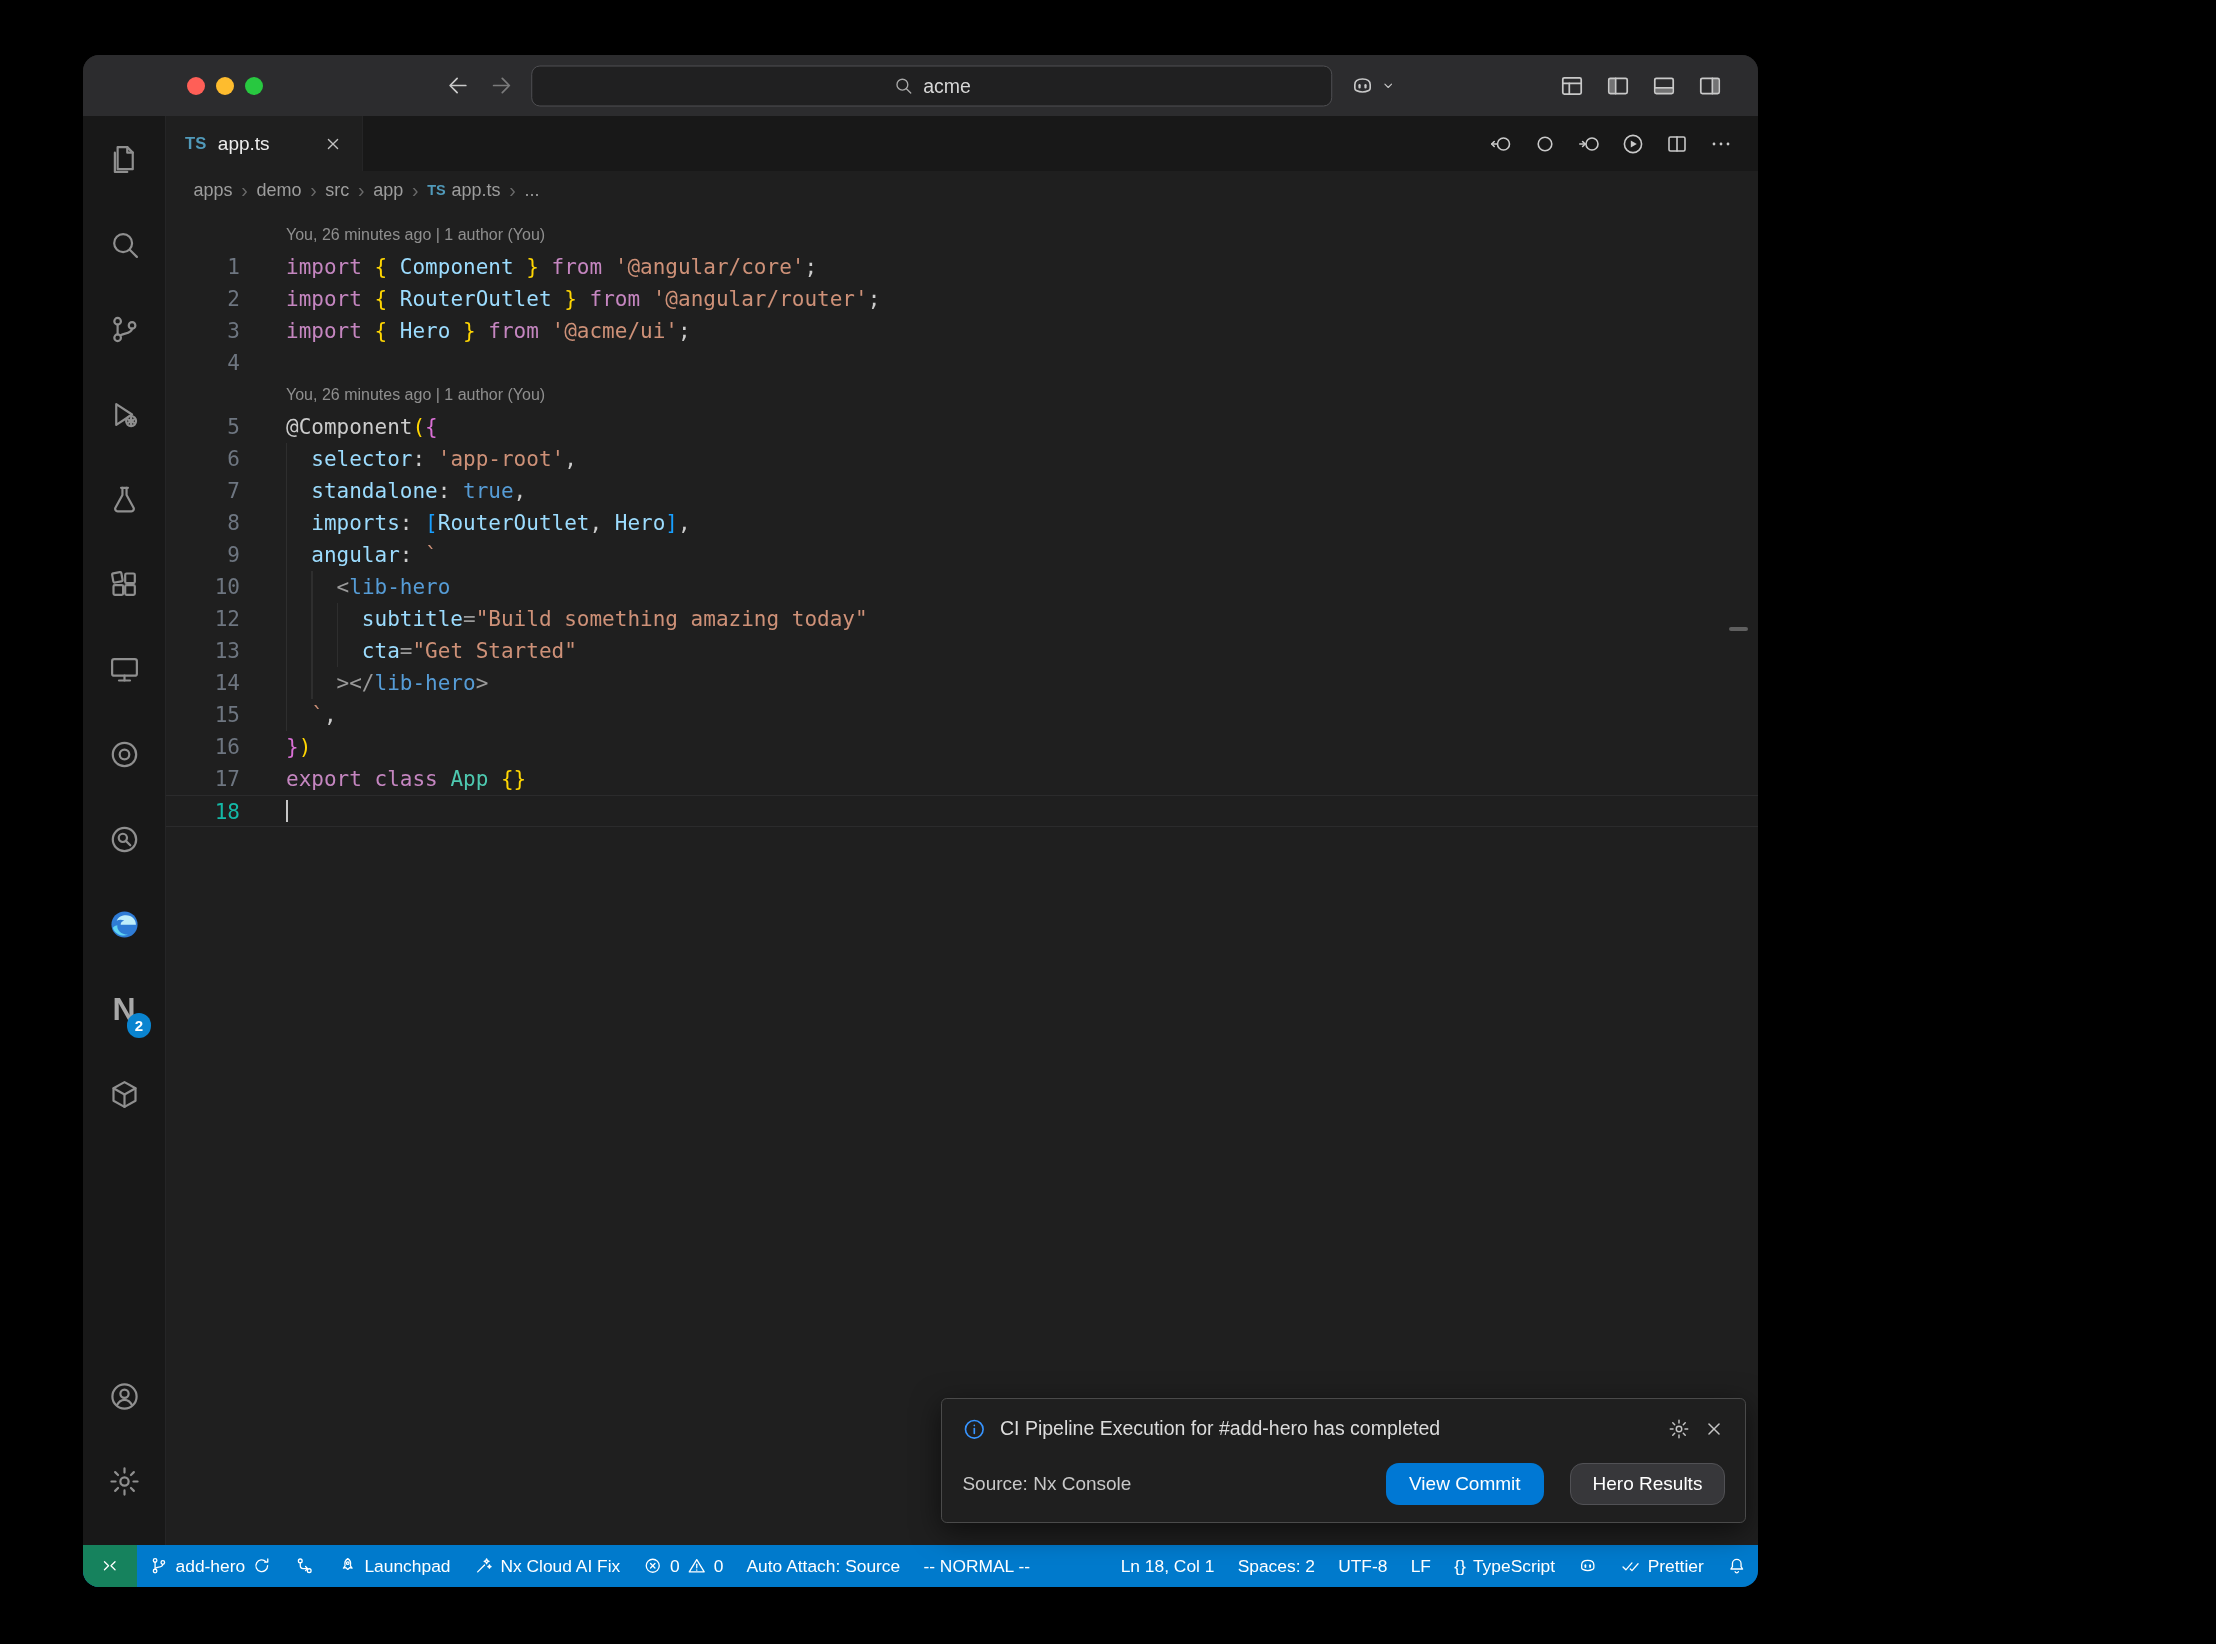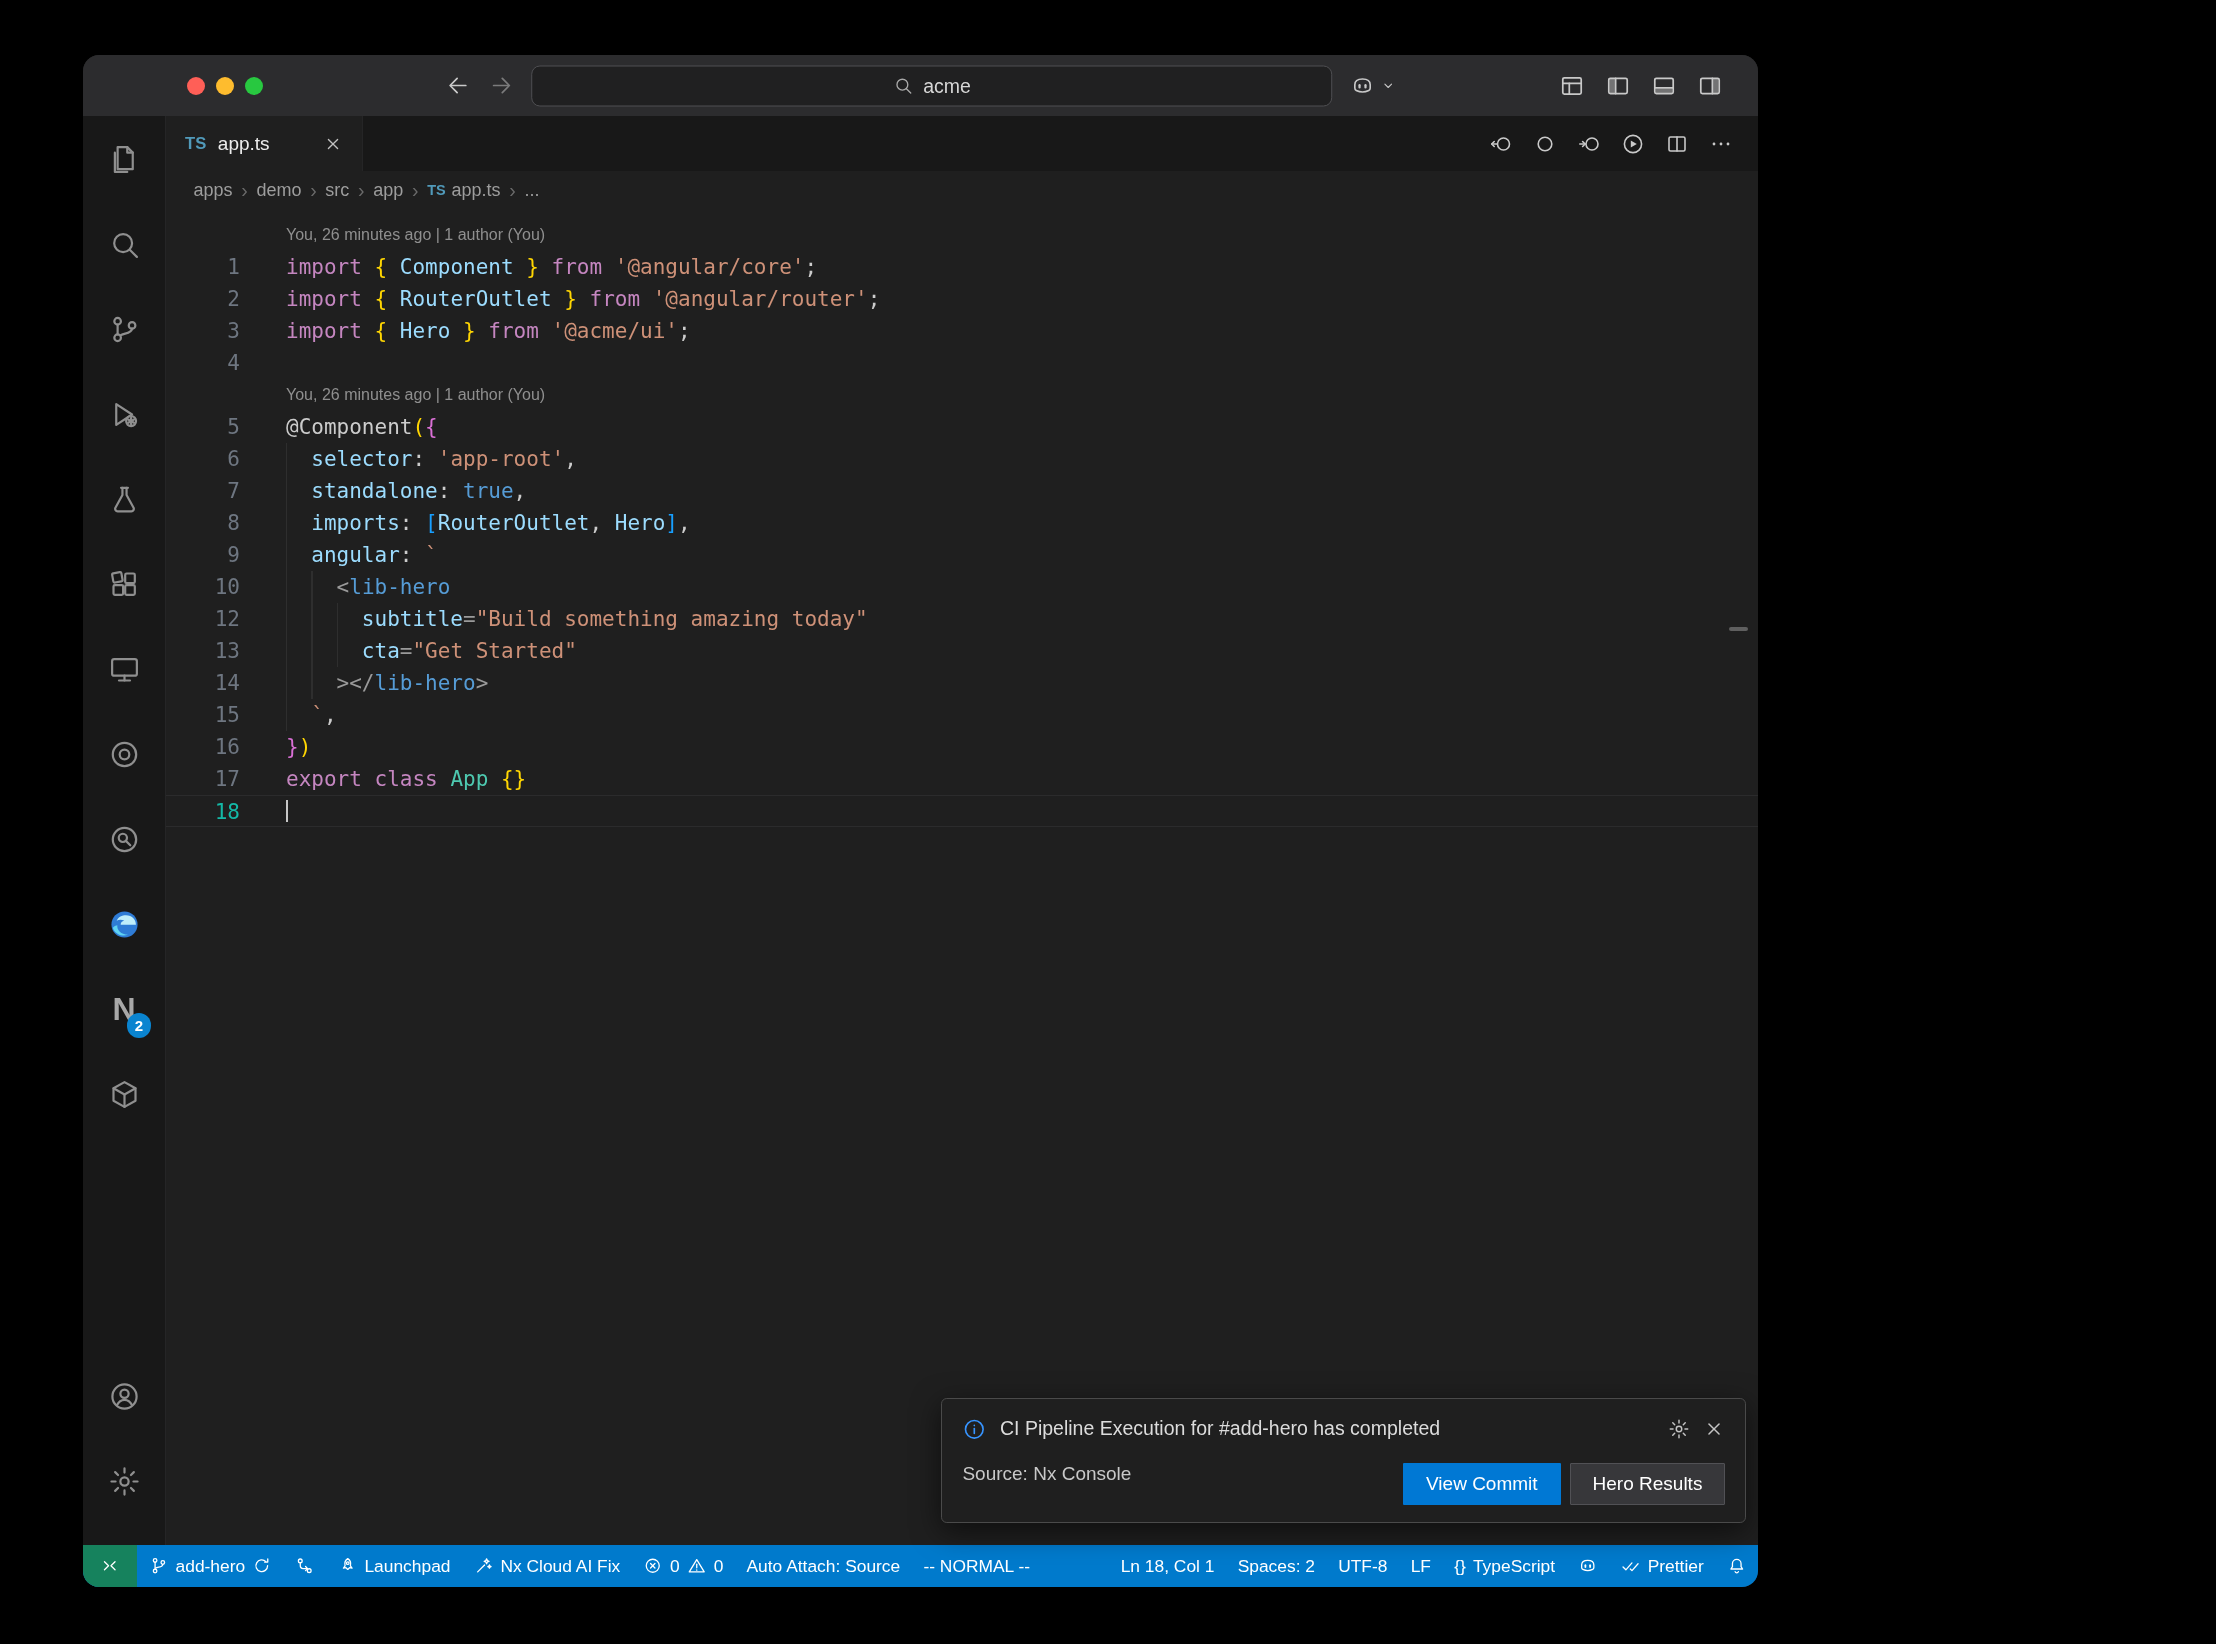--- a/index.html
+++ b/index.html
@@ -73,24 +73,24 @@
   .t-id{color:#9cdcfe}.t-str{color:#ce9178}.t-fg{color:#ccc}.t-kb{color:#569cd6}
   .t-cls{color:#4ec9b0}.t-tag{color:#569cd6}.t-tp{color:#9a9a9a}
 
   
   .toast{position:absolute;right:11.6px;bottom:64px;width:805px;background:#1f1f1f;border:1.4px solid #4a4a4a;
     border-radius:5.8px;padding:17.4px 20px;box-shadow:0 7.2px 29px rgba(0,0,0,.55);z-index:5}
   .toast-head{display:flex;align-items:center;gap:13px}
   .info-ic{width:24.6px;height:24.6px;color:#3794ff;flex:none}
   .toast-title{flex:1;font-size:19.5px;color:#dcdcdc}
   .toast-ic{width:22px;height:22px;color:#c4c4c4;flex:none}
-  .toast-foot{display:flex;align-items:flex-start;margin-top:22px;gap:9px}
+  .toast-foot{display:flex;align-items:center;margin-top:22px;gap:26px}
   .toast-source{font-size:19px;color:#c8c8c8}
   .spacer{flex:1}
-  .btn{font-size:19px;padding:8.7px 22px;border-radius:1px;border:1.4px solid transparent;color:#fff;
+  .btn{font-size:19px;padding:8.7px 22px;border-radius:13px;border:1.4px solid transparent;color:#fff;
     background:#0078d4;font-family:inherit}
   .btn.secondary{background:#37373a;border-color:#515155}
 
   
   .statusbar{height:42px;flex:none;background:#007acc;display:flex;align-items:flex-end;color:#fff;font-size:17.4px}
   .sb-left,.sb-right{display:flex;height:100%;align-items:stretch}
   .sb-right{margin-left:auto}
   .sb-item{display:flex;align-items:center;gap:7.2px;padding:0 11.6px;white-space:nowrap}
   .sb-item .icon{width:19.5px;height:19.5px}
   .sb-item .ticon{font-size:17.4px;width:auto}

